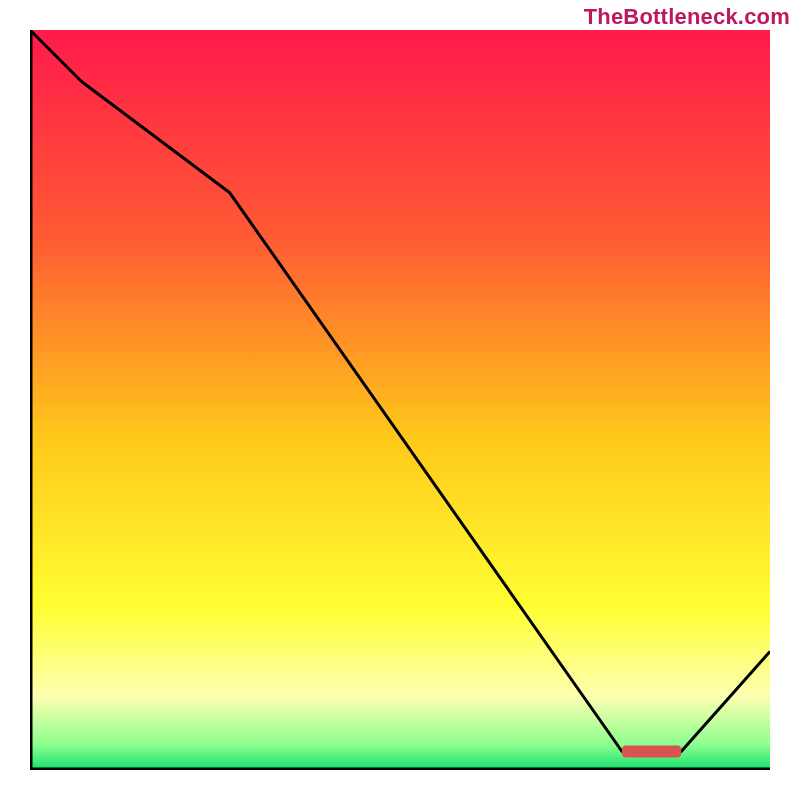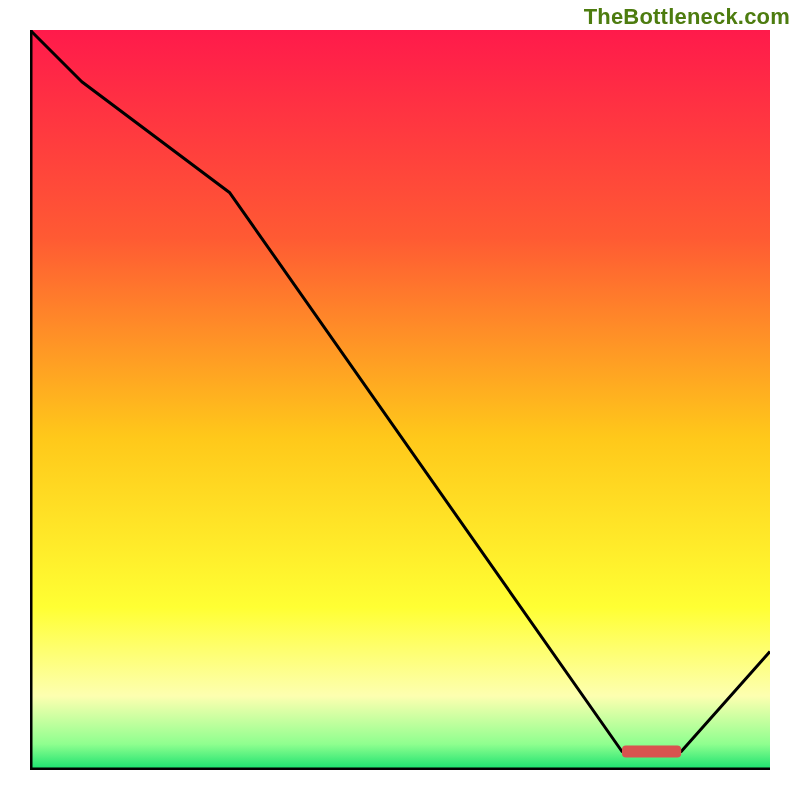--- a/index.html
+++ b/index.html
@@ -10,21 +10,21 @@
     background: #ffffff;
     font-family: Arial, Helvetica, sans-serif;
     position: relative;
   }
   .watermark {
     position: absolute;
     top: 4px;
     right: 10px;
     font-size: 22px;
     font-weight: bold;
-    color: #4d7c0f;
+    color: #be185d;
     letter-spacing: 0.2px;
   }
   .plot-area {
     position: absolute;
     left: 30px;
     top: 30px;
     width: 740px;
     height: 740px;
   }
   svg {

